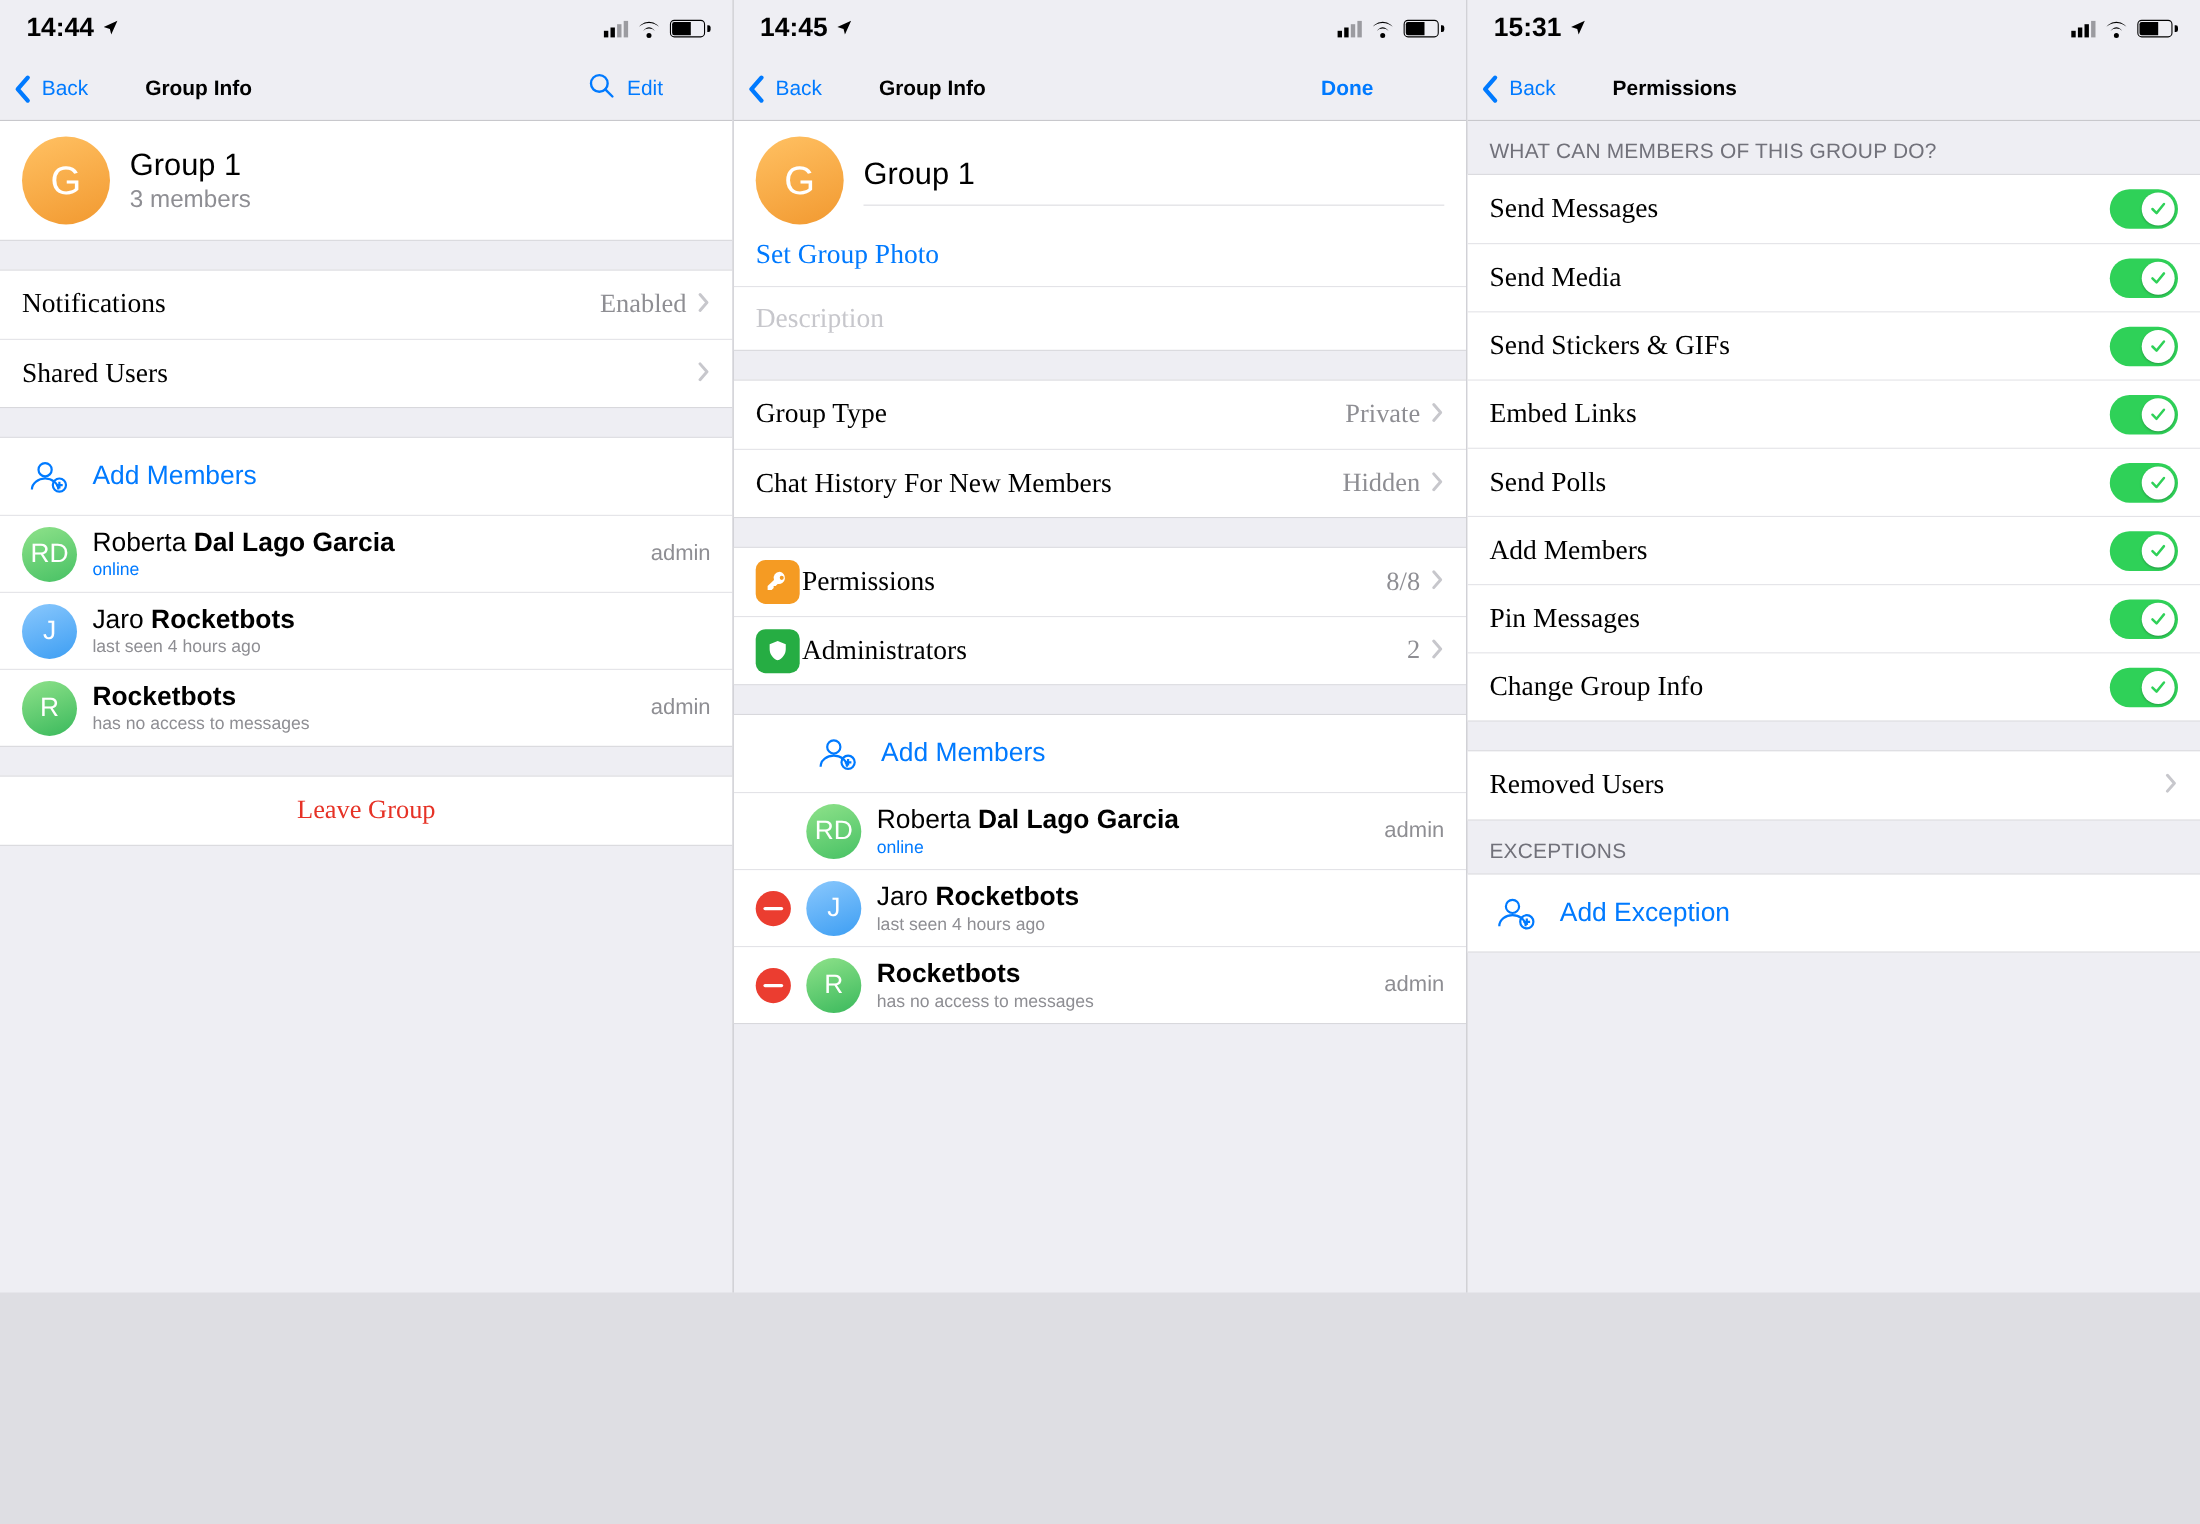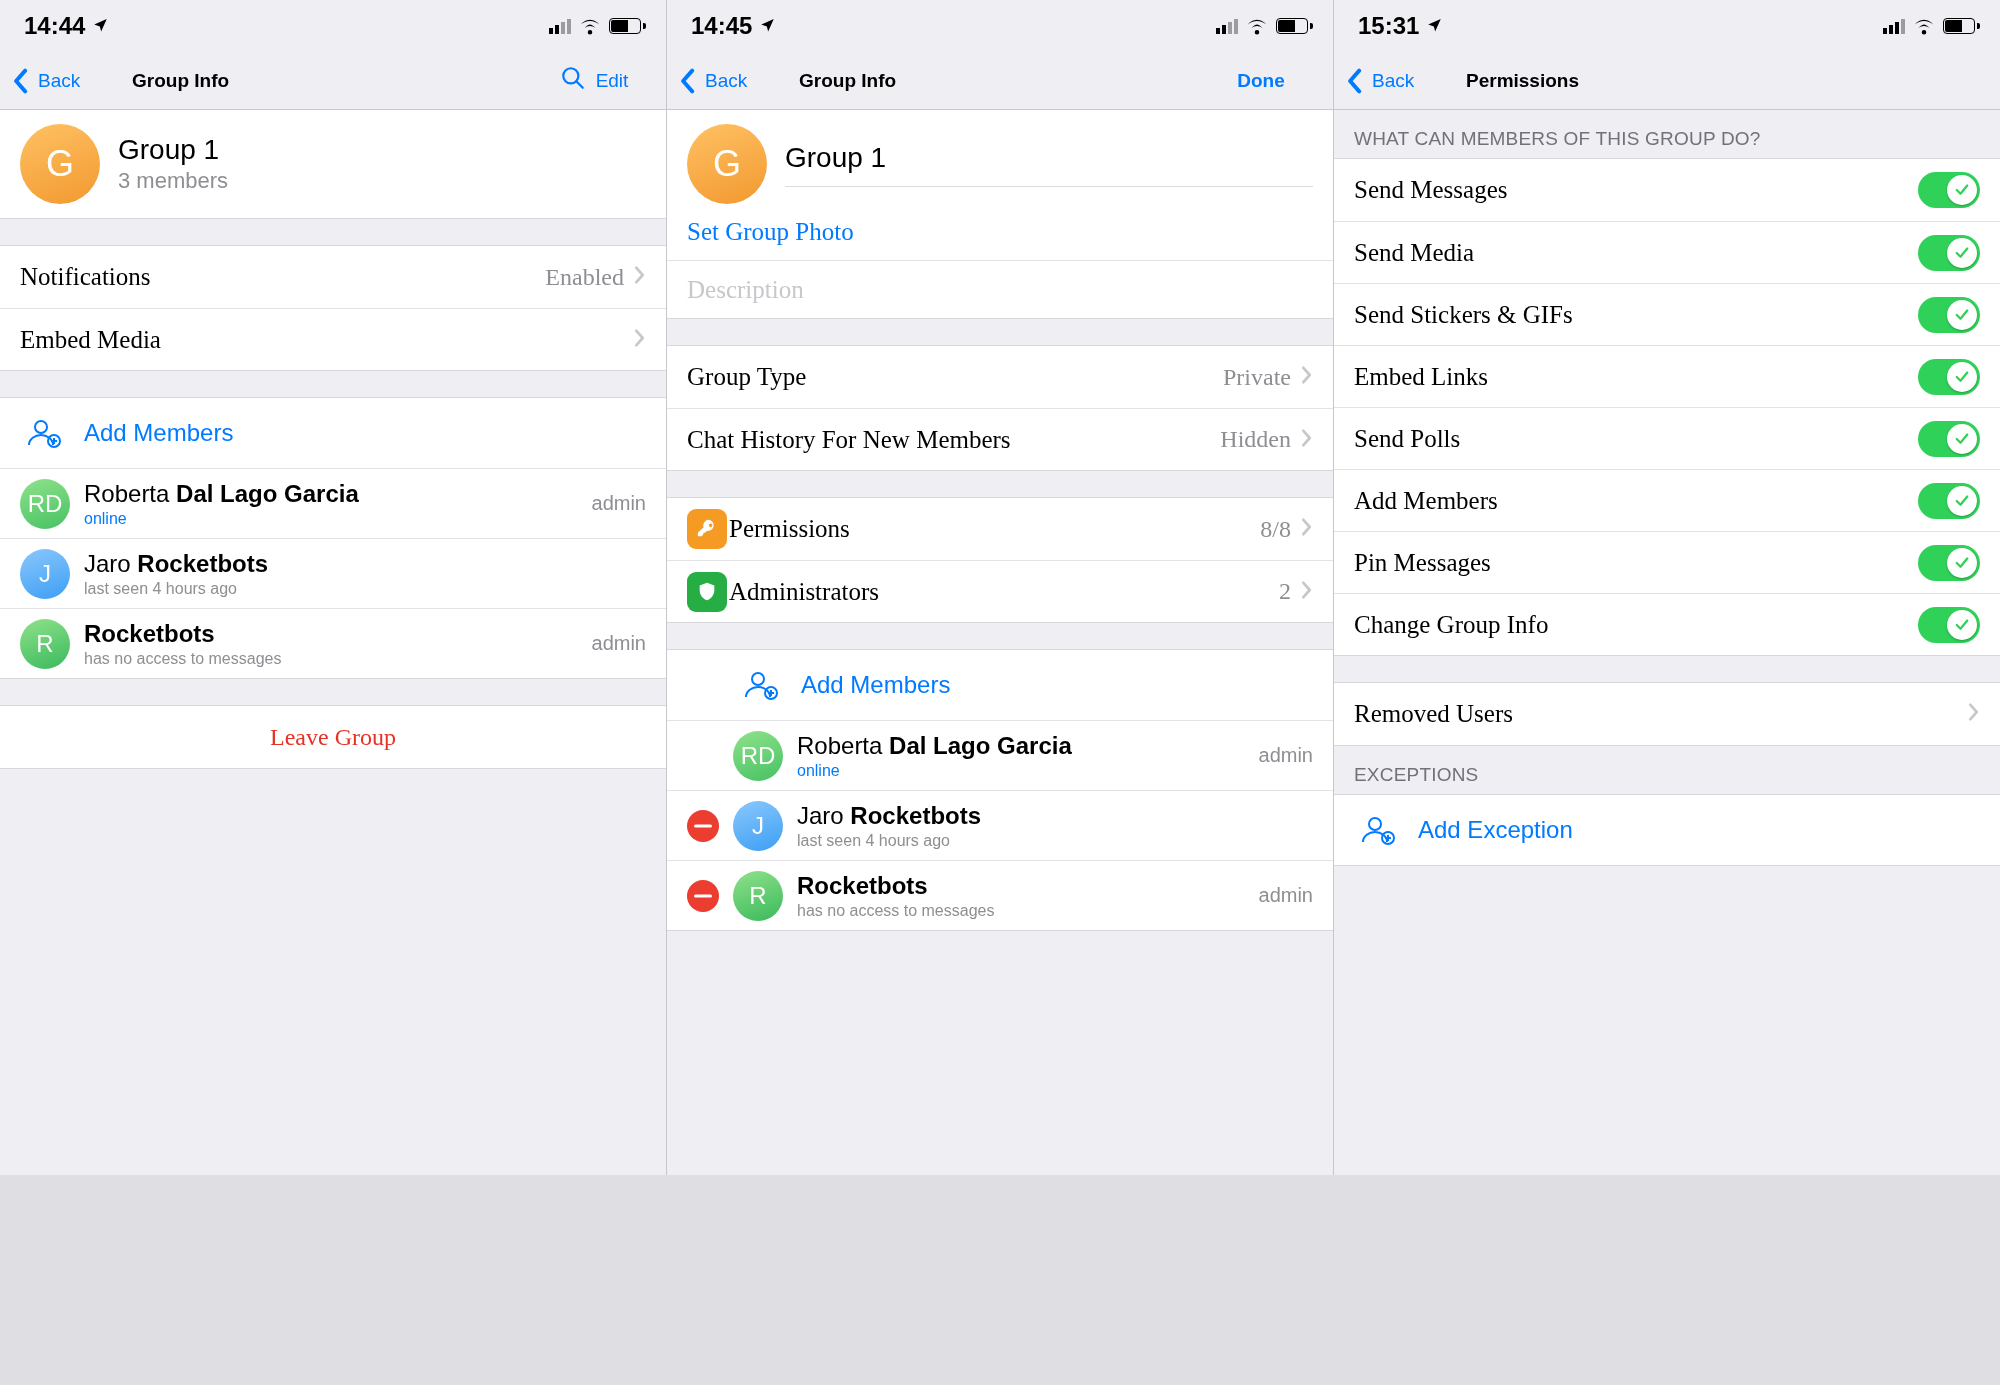--- a/index.html
+++ b/index.html
@@ -61,21 +61,21 @@
     display: flex;
     align-items: center;
     justify-content: space-between;
     height: 58px;
     padding: 0 12px;
     border-bottom: 1px solid #c8c8cc;
     background: #eeeef3;
     font-size: 19px;
   }
   .nav .left, .nav .right { display: flex; align-items: center; gap: 10px; min-width: 120px; }
-  .nav .right { justify-content: center; }
+  .nav .right { justify-content: flex-start; }
   .nav .title { font-weight: 600; text-align: left; flex: 1; }
   .link { color: #007aff; }
   .chev { width: 16px; height: 26px; }
   .search-ico { width: 26px; height: 26px; color: #007aff; }
 
   
   .panel {
     background: #fff;
     border-top: 1px solid #d8d8dc;
     border-bottom: 1px solid #d8d8dc;
@@ -246,21 +246,21 @@
     <div class="row">
       <div class="label">Notifications</div>
       <div class="val">Enabled</div>
       <div class="disclosure">
         <svg width="12" height="18" viewBox="0 0 12 20">
               <path fill="none" stroke="#c7c7cc" stroke-width="3" stroke-linecap="round" stroke-linejoin="round" d="M2 2l7 8-7 8"></path>
             </svg>
       </div>
     </div>
     <div class="row hsep">
-      <div class="label">Embed Media</div>
+      <div class="label">Shared Users</div>
       <div class="disclosure">
         <svg width="12" height="18" viewBox="0 0 12 20">
               <path fill="none" stroke="#c7c7cc" stroke-width="3" stroke-linecap="round" stroke-linejoin="round" d="M2 2l7 8-7 8"></path>
             </svg>
       </div>
     </div>
   </div>
 
   <div class="gap"></div>
 

